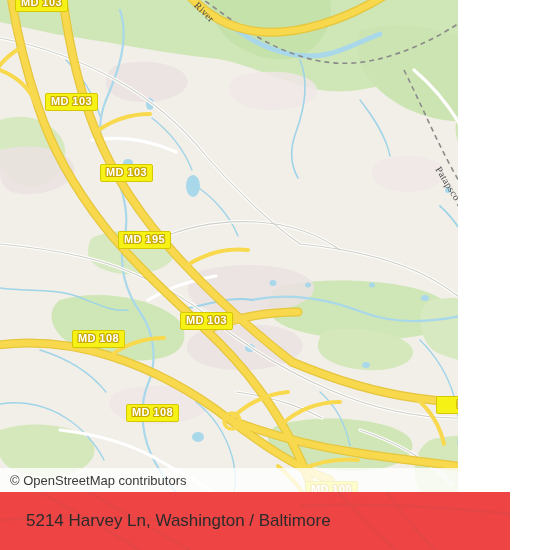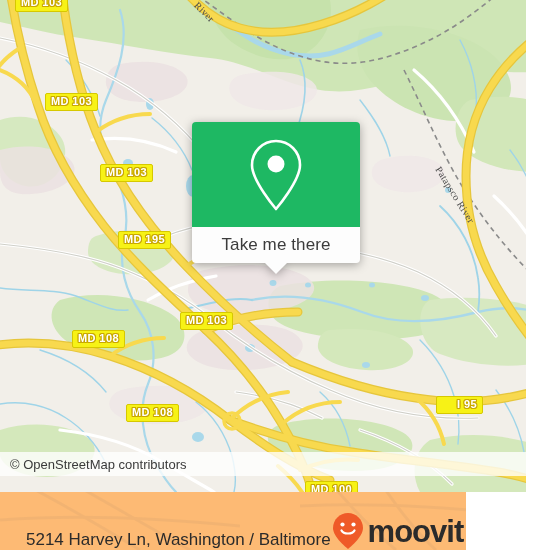--- a/index.html
+++ b/index.html
@@ -5,21 +5,21 @@
   html,body{margin:0;padding:0;}
   body{
     width:550px;height:550px;overflow:hidden;
     font-family:"Liberation Sans","DejaVu Sans",sans-serif;
     background:#f2efe9;
   }
   #app{position:relative;width:550px;height:550px;overflow:hidden;background:#fff;}
 
   
   .map{
-    position:absolute;left:0;top:0;width:526px;height:492px;
+    position:absolute;left:0;top:0;width:458px;height:492px;
     overflow:hidden;background:#f2efe9;
   }
   .map svg{position:absolute;left:0;top:0;}
 
   
   .shield{
     position:absolute;
     background:#f7f216;
     border:1px solid #d6c800;
     color:#fff;
@@ -39,21 +39,21 @@
 
   
   .rivlabel{
     position:absolute;color:#4a4a4a;font-size:10px;
     font-family:"Liberation Serif","DejaVu Serif",serif;
     white-space:nowrap;letter-spacing:.3px;
   }
 
   
   .attrib{
-    position:absolute;left:0;bottom:16px;width:100%;height:24px;
+    position:absolute;left:0;bottom:0;width:100%;height:24px;
     background:rgba(255,255,255,.78);
     display:flex;align-items:center;
   }
   .attrib span{
     font-size:13px;color:#3a3a3a;padding-left:10px;
     font-family:"Liberation Sans","DejaVu Sans",sans-serif;
   }
 
   
   .card{
@@ -76,22 +76,22 @@
   .card-tail{
     position:absolute;left:50%;bottom:-11px;transform:translateX(-50%);
     width:0;height:0;
     border-left:12px solid transparent;
     border-right:12px solid transparent;
     border-top:12px solid #fdfdfd;
   }
 
   
   .footer{
-    position:absolute;left:0;bottom:0;width:466px;height:58px;
-    background:#fdba74;display:flex;align-items:flex-end;
+    position:absolute;left:0;bottom:0;width:510px;height:58px;
+    background:#ef4444;display:flex;align-items:center;
     justify-content:space-between;overflow:hidden;
   }
   .footer-watermark{
     position:absolute;left:0;top:0;width:550px;height:58px;
     opacity:.06;pointer-events:none;
   }
   .addr{
     position:relative;z-index:2;
     padding-left:26px;font-size:17px;color:#2b2b2b;white-space:nowrap;
   }
@@ -262,51 +262,30 @@
     <div class="shield" style="left:305px;top:481px;text-decoration:underline;">MD 100</div>
 
     <div class="rivlabel" style="left:438px;top:162px;transform:rotate(58deg);transform-origin:0 50%;">Patapsco River</div>
     <div class="rivlabel" style="left:196px;top:-2px;transform:rotate(45deg);transform-origin:0 50%;">River</div>
 
     <div class="attrib">
       <span>© OpenStreetMap contributors</span>
     </div>
   </div>
 
-  <div class="card">
-    <div class="card-top">
-      <svg width="60" height="76" viewBox="0 0 60 76">
-        <path d="M30,4 C16.7,4 6,14.7 6,28 C6,44 30,72 30,72 C30,72 54,44 54,28 C54,14.7 43.3,4 30,4 Z" fill="none" stroke="#ffffff" stroke-width="2.6" stroke-linejoin="round"></path>
-        <circle cx="30" cy="27" r="8.5" fill="#ffffff"></circle>
-      </svg>
-    </div>
-    <div class="card-bottom">
-      <div class="cbtext">Take me there</div>
-      <div class="card-tail"></div>
-    </div>
-  </div>
 
   <div class="footer">
     <svg class="footer-watermark" viewBox="0 0 550 58">
       <g stroke="#555" fill="none" stroke-width="3">
         <path d="M20,-10 C60,10 100,34 140,58"></path>
         <path d="M70,-10 C110,12 150,36 190,58"></path>
         <path d="M330,-10 C350,14 370,36 396,58"></path>
         <path d="M380,-10 C398,16 414,38 436,58"></path>
         <path d="M0,28 C80,22 160,26 240,34"></path>
         <path d="M300,14 C380,10 460,16 550,26"></path>
       </g>
     </svg>
 
     <div class="addr">5214 Harvey Ln, Washington / Baltimore</div>
 
-    <div class="brand">
-      <svg width="34" height="38" viewBox="0 0 34 38">
-        <path d="M17,1 C8.7,1 2,7.7 2,16 C2,25.4 17,37 17,37 C17,37 32,25.4 32,16 C32,7.7 25.3,1 17,1 Z" fill="#ef5a28"></path>
-        <circle cx="11.5" cy="12.5" r="2.1" fill="#ffffff"></circle>
-        <circle cx="22.5" cy="12.5" r="2.1" fill="#ffffff"></circle>
-        <path d="M10.5,18.5 C12.5,22.5 21.5,22.5 23.5,18.5" fill="none" stroke="#ffffff" stroke-width="2.2" stroke-linecap="round"></path>
-      </svg>
-      <div class="brand-word">moovit</div>
-    </div>
   </div>
 
 </div>
 
 </body></html>

